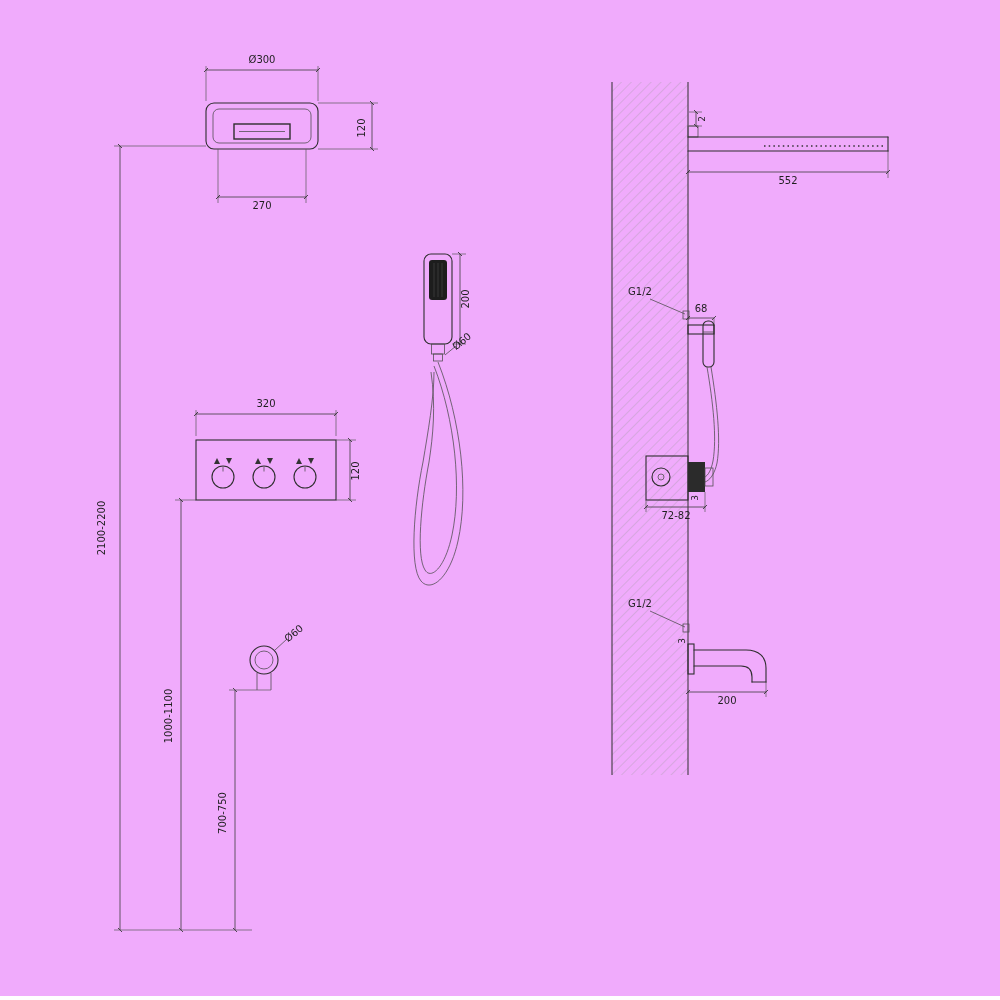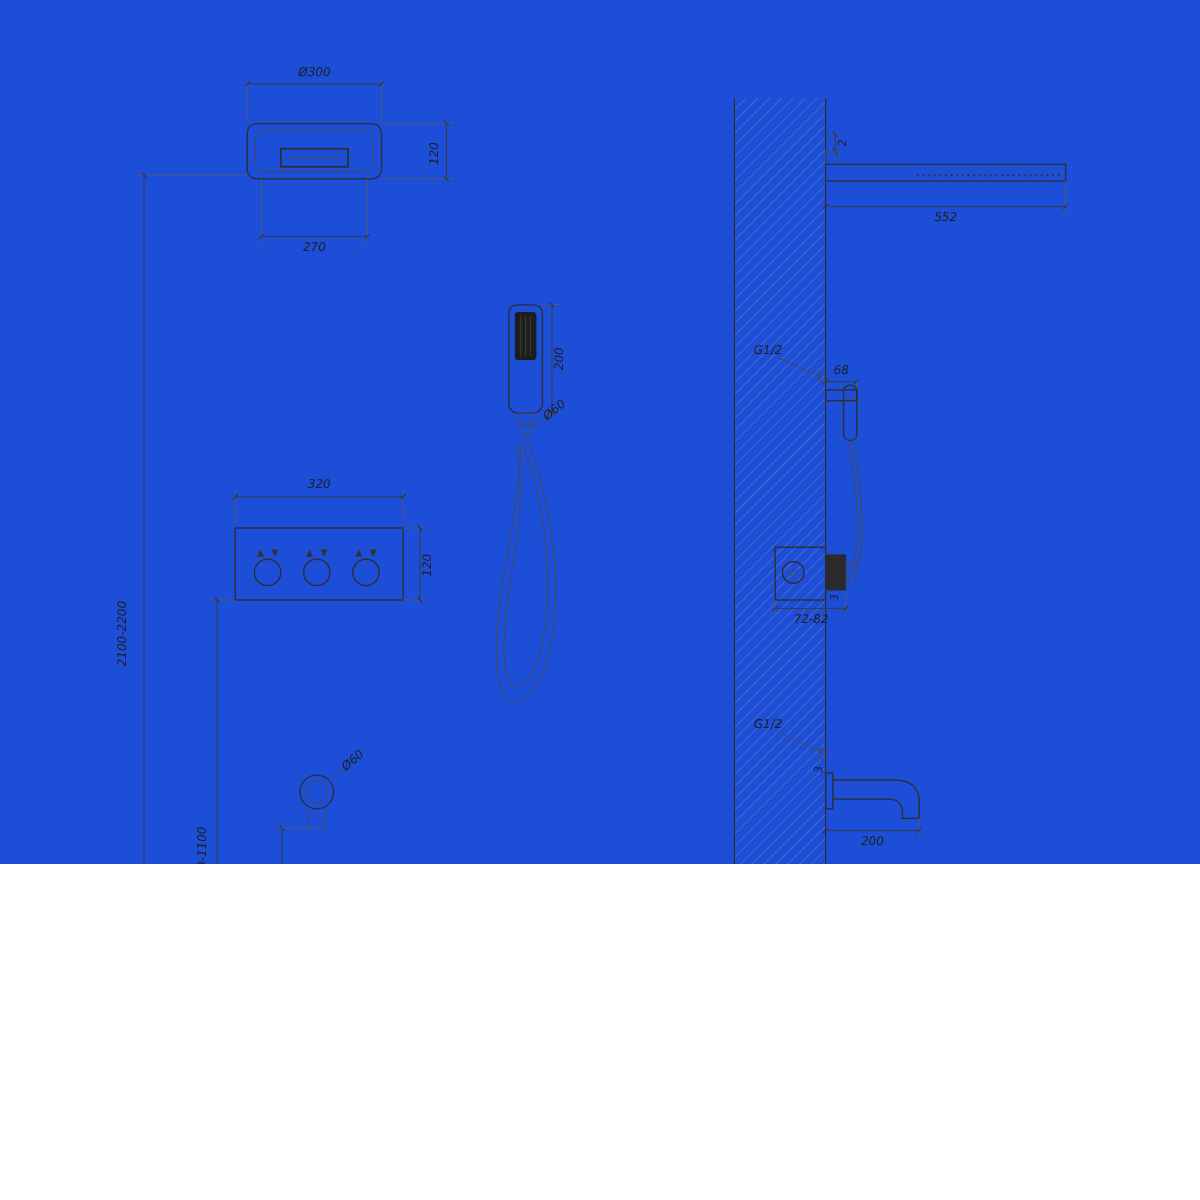--- a/index.html
+++ b/index.html
@@ -1,16 +1,16 @@
 <!DOCTYPE html>
 <html><head>
 <meta charset="utf-8">
 <style>
   html,body{margin:0;padding:0;background:#ffffff;}
-  .canvas{position:relative;width:1000px;height:720px;background:#1d4ed8;overflow:hidden;font-style:italic;}
+  .canvas{position:relative;width:1000px;height:996px;background:#f0abfc;overflow:hidden;}
   svg{display:block;}
   .obj{stroke:#2e2e2e;stroke-width:1.1;fill:none;stroke-linecap:round;}
   .obj2{stroke:#2e2e2e;stroke-width:1.4;fill:none;}
   .thin{stroke:#4a4a4a;stroke-width:.75;fill:none;}
   .ext{stroke:#5a5a5a;stroke-width:.7;fill:none;}
   .dim{stroke:#3c3c3c;stroke-width:.8;fill:none;}
   .wallline{stroke:#2e2e2e;stroke-width:1;fill:none;}
   .dimt{font-family:"DejaVu Sans",sans-serif;font-size:10px;fill:#1f1f1f;}
   .small{font-size:9px;}
   .mark{fill:#333;stroke:none;}

